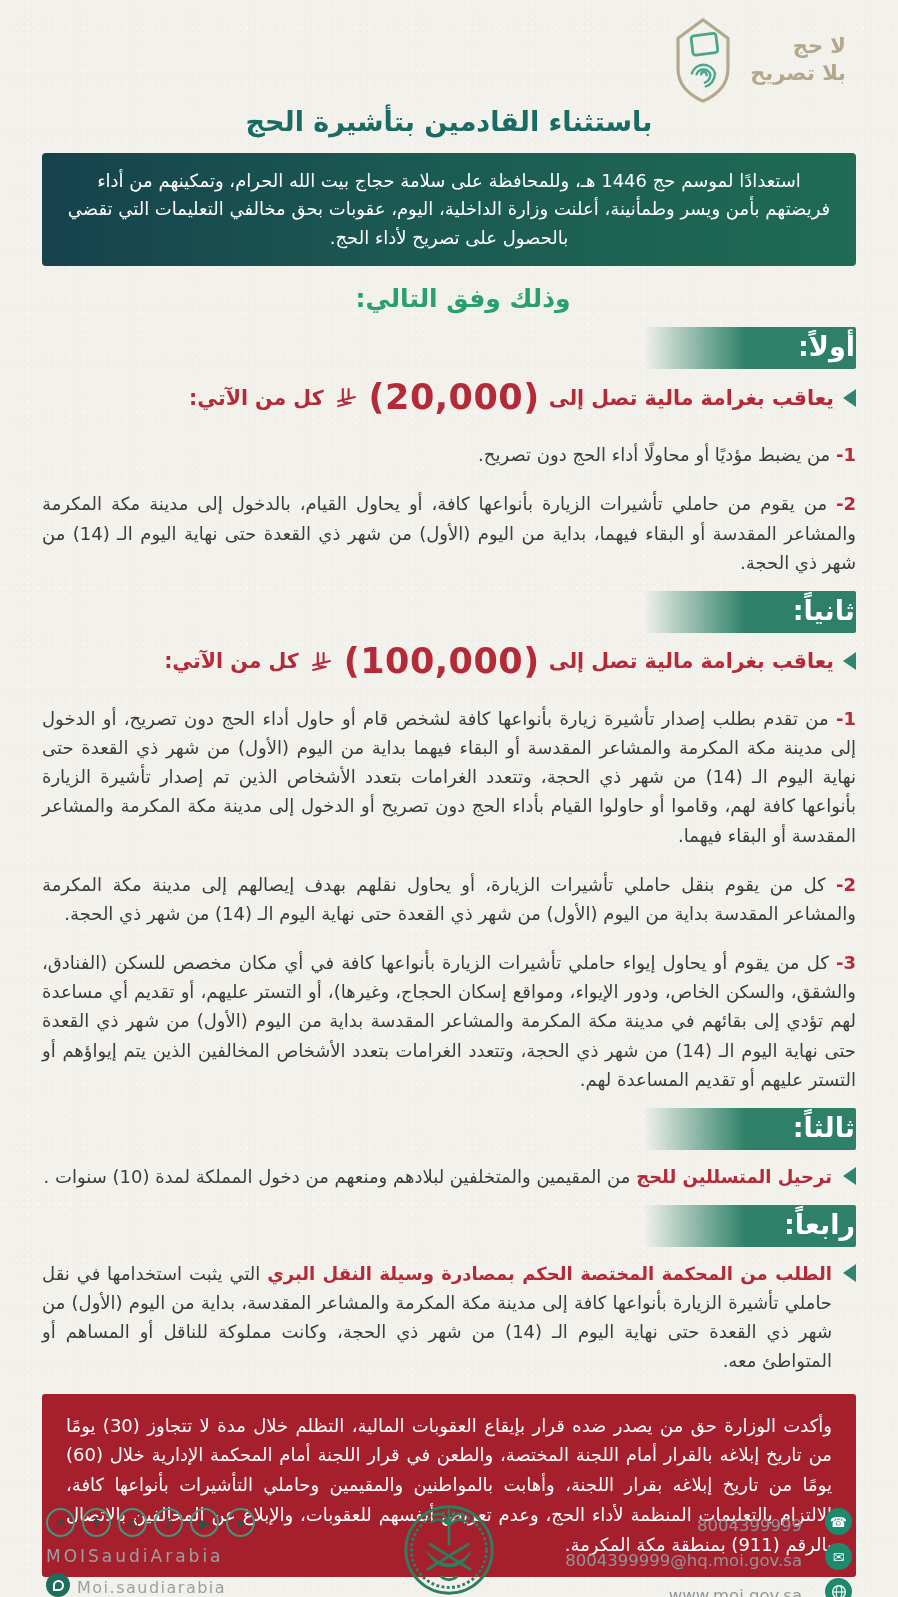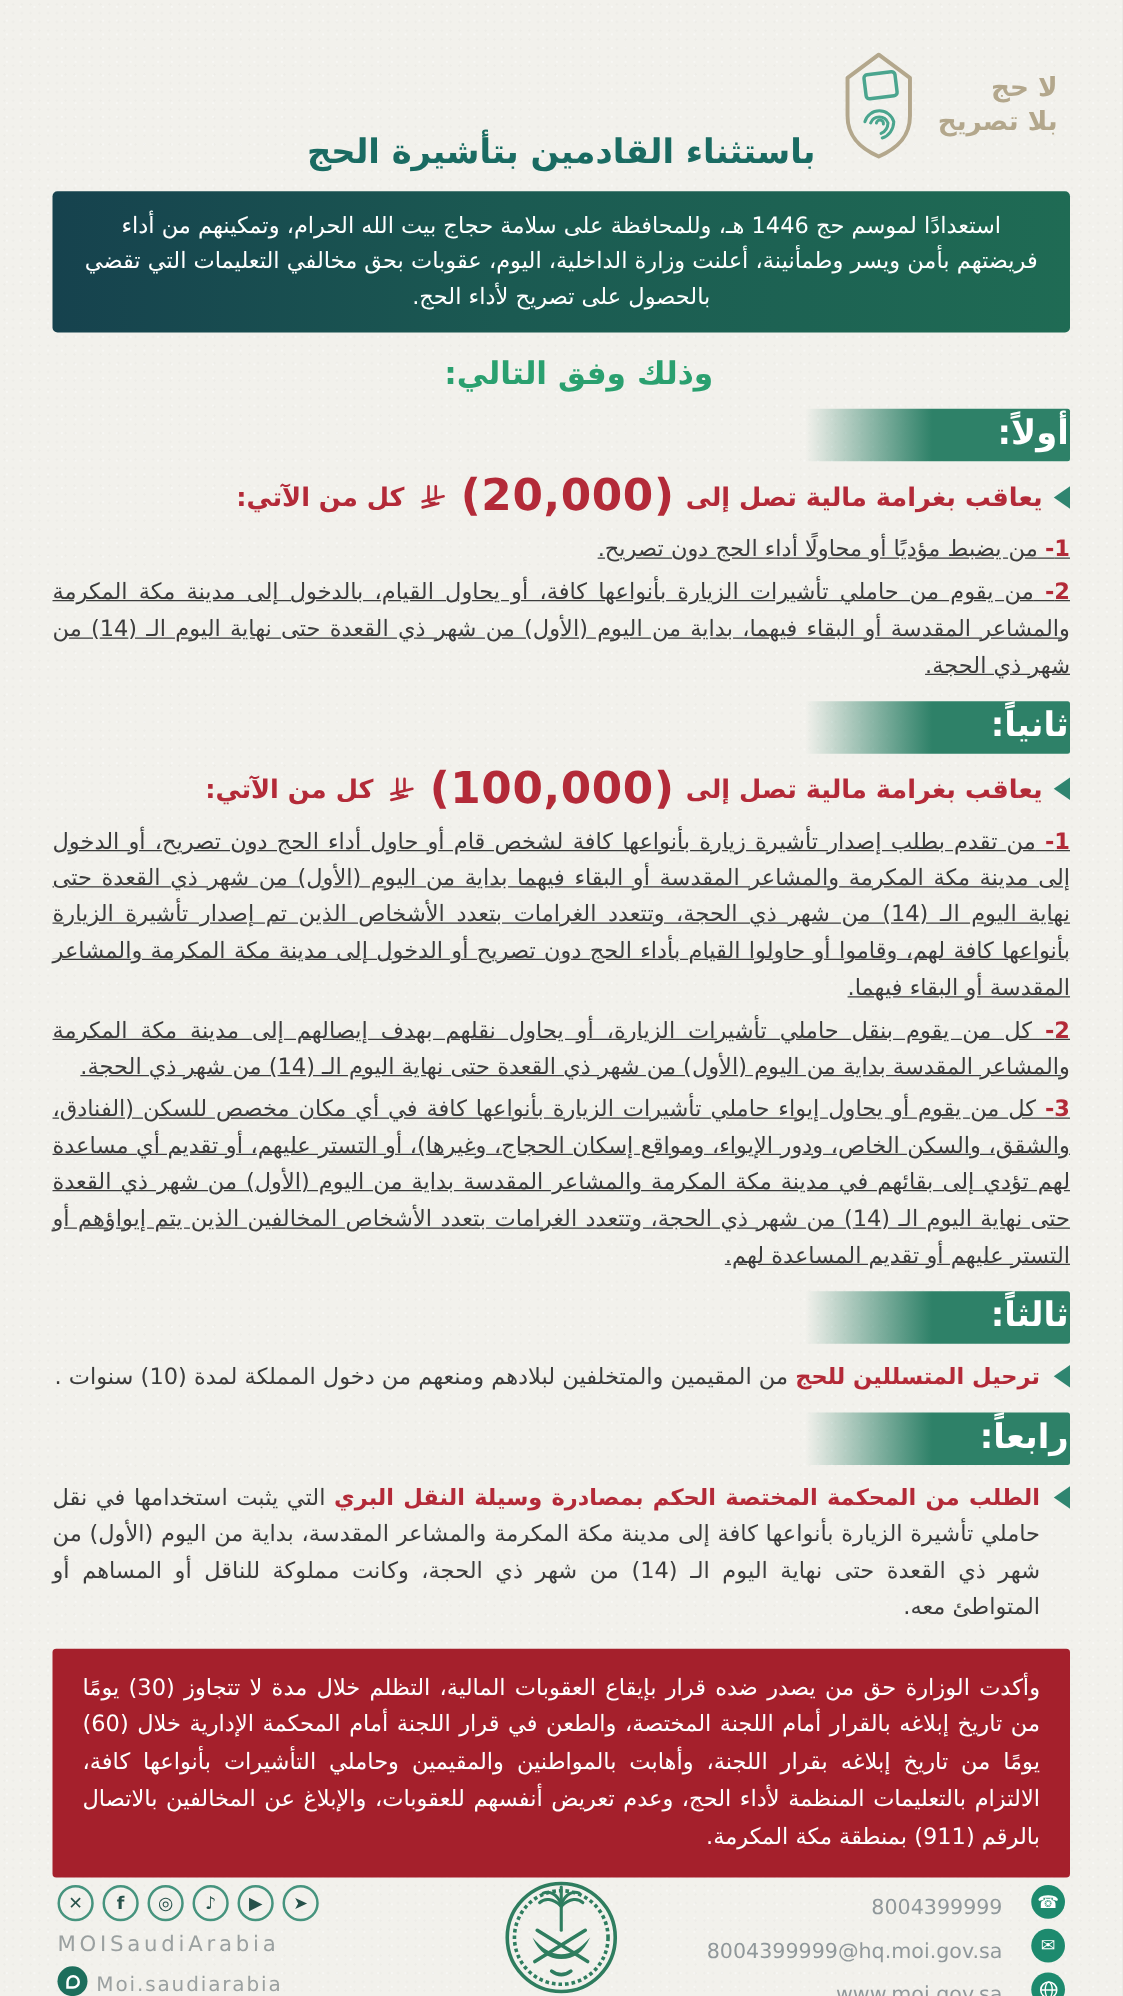--- a/index.html
+++ b/index.html
@@ -8,21 +8,21 @@
     position:relative; width:898px; height:1597px; margin:0 auto;
     background:#f2f1ec;
     background-image:
       radial-gradient(rgba(0,0,0,0.018) 1px, transparent 1px),
       radial-gradient(rgba(255,255,255,0.4) 1px, transparent 1px);
     background-size:7px 7px, 11px 11px;
     font-family:"DejaVu Sans", sans-serif;
     direction:rtl; overflow:hidden; color:#3c3c3c;
   }
   
-  .logo{ position:absolute; top:40px; right:52px; display:flex; align-items:center; gap:10px; }
+  .logo{ position:absolute; top:16px; right:52px; display:flex; align-items:center; gap:10px; }
   .logo-text{ text-align:right; color:#b3a78c; font-weight:bold; font-size:21px; line-height:1.3; }
   
   .subtitle{ padding-top:106px; text-align:center; color:#1a6b62; font-weight:bold; font-size:27px; }
   .title{ margin-top:6px; padding:0 58px; text-align:center; color:#b32a38; font-weight:bold; font-size:28.5px; line-height:1.55; }
   
   .intro-box{
     margin:16px 42px 0; border-radius:4px; padding:14px 24px;
     background:linear-gradient(90deg,#16424e 0%,#1b5a52 45%,#1f6b54 100%);
     color:#ffffff; font-size:18px; line-height:1.58; text-align:center; font-weight:500;
   }
@@ -37,21 +37,21 @@
   }
   
   .fine{ margin:11px 42px 2px; display:flex; align-items:center; gap:9px;
          color:#b32a38; font-weight:bold; font-size:20.5px; }
   .tri{ width:0; height:0; border-top:9px solid transparent; border-bottom:9px solid transparent;
         border-right:13px solid #2f8570; flex:0 0 auto; }
   .amount{ font-size:35px; letter-spacing:.5px; direction:ltr; unicode-bidi:isolate; line-height:1; }
   .riyal{ width:23px; height:21px; margin:0 2px; flex:0 0 auto; }
   
   .items{ padding:3px 42px 0; }
-  .item{ font-size:18px; line-height:1.62; text-align:justify; color:#3c3c3c; margin-top:5px;text-decoration:underline; }
+  .item{ font-size:18px; line-height:1.62; text-align:justify; color:#3c3c3c; margin-top:20px; }
   .num{ color:#b32a38; font-weight:bold; }
   
   .lead-item{ position:relative; margin:12px 42px 0; padding-right:24px;
               font-size:18px; line-height:1.62; text-align:justify; color:#3c3c3c; }
   .lead-item .tri{ position:absolute; right:0; top:5px; }
   .lead-red{ color:#b32a38; font-weight:bold; }
   
   .warning-box{
     margin:18px 42px 0; background:#a5202c; color:#ffffff; border-radius:3px;
     padding:17px 24px; font-size:18px; line-height:1.66; text-align:justify; font-weight:500;

